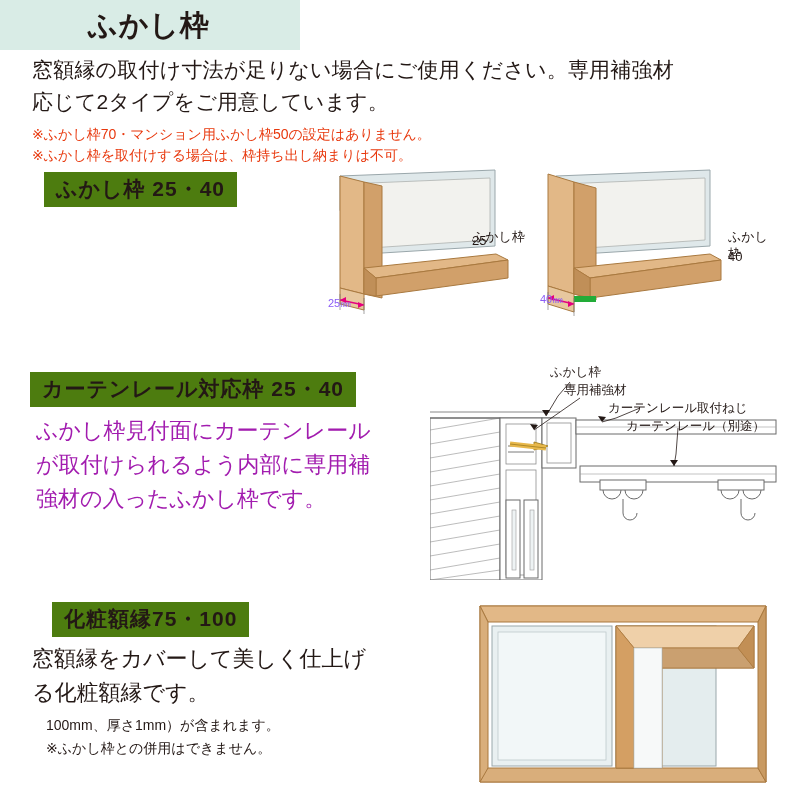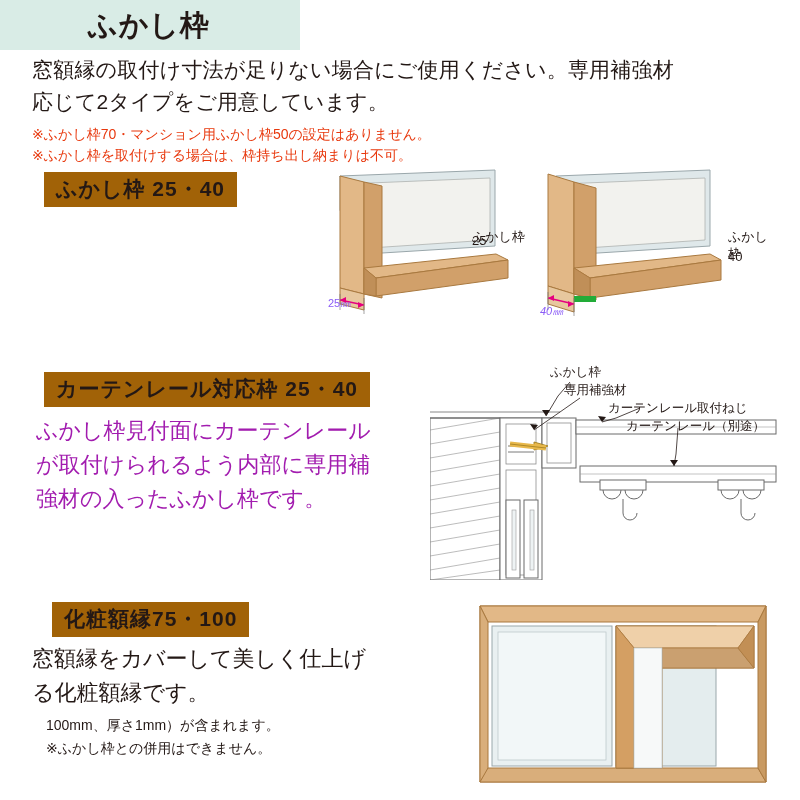--- a/index.html
+++ b/index.html
@@ -63,21 +63,21 @@
   .note-red {
     font-size: 14px;
     line-height: 21px;
     color: #e8380d;
     letter-spacing: 0px;
   }
 
   
   .chip {
     display: inline-block;
-    background: #a16207;
+    background: #4d7c0f;
     font-size: 21px;
     font-weight: bold;
     color: #231815;
     padding: 4px 12px 5px 12px;
     letter-spacing: 1px;
     line-height: 26px;
   }
 
   
   .sec1 {
@@ -101,21 +101,21 @@
   }
   .dim-label {
     position: absolute;
     font-size: 11px;
     color: #8b5cf6;
   }
 
   
   .sec2-chip {
     position: absolute;
-    left: 44px;
+    left: 30px;
     top: 372px;
     text-decoration: underline;
   }
   .sec2-text {
     position: absolute;
     left: 36px;
     top: 414px;
     width: 390px;
     font-size: 22px;
     line-height: 34px;
@@ -229,21 +229,21 @@
       <polygon points="52,100 68,110 68,130 52,126" fill="#c08f58" stroke="#a9793f" stroke-width="0.8"></polygon>
       <polygon points="26,118 52,126 52,144 26,136" fill="#e7c79e" stroke="#a9793f" stroke-width="1"></polygon>
 
       <rect x="52" y="128" width="22" height="6" fill="#22ac38"></rect>
       <line x1="26" y1="130" x2="52" y2="136" stroke="#e5007f" stroke-width="1.4"></line>
       <polygon points="26,130 32,127 32,133" fill="#e5007f"></polygon>
       <polygon points="52,136 46,133 46,139" fill="#e5007f"></polygon>
       <line x1="26" y1="124" x2="26" y2="142" stroke="#7b7b7b" stroke-width="0.7"></line>
       <line x1="52" y1="130" x2="52" y2="148" stroke="#7b7b7b" stroke-width="0.7"></line>
     </svg>
-    <div class="dim-label" style="left:230px;top:136px;font-style:italic;">40㎜</div>
+    <div class="dim-label" style="left:230px;top:124px;">40㎜</div>
     <div class="illus-label" style="left:418px;top:60px;">ふかし枠</div>
     <div class="illus-label" style="left:418px;top:80px;">40</div>
   </div>
 
   <div class="sec2-chip">
     <span class="chip">カーテンレール対応枠 25・40</span>
   </div>
   <div class="sec2-text">
     <div>ふかし枠見付面にカーテンレール</div>
     <div>が取付けられるよう内部に専用補</div>

